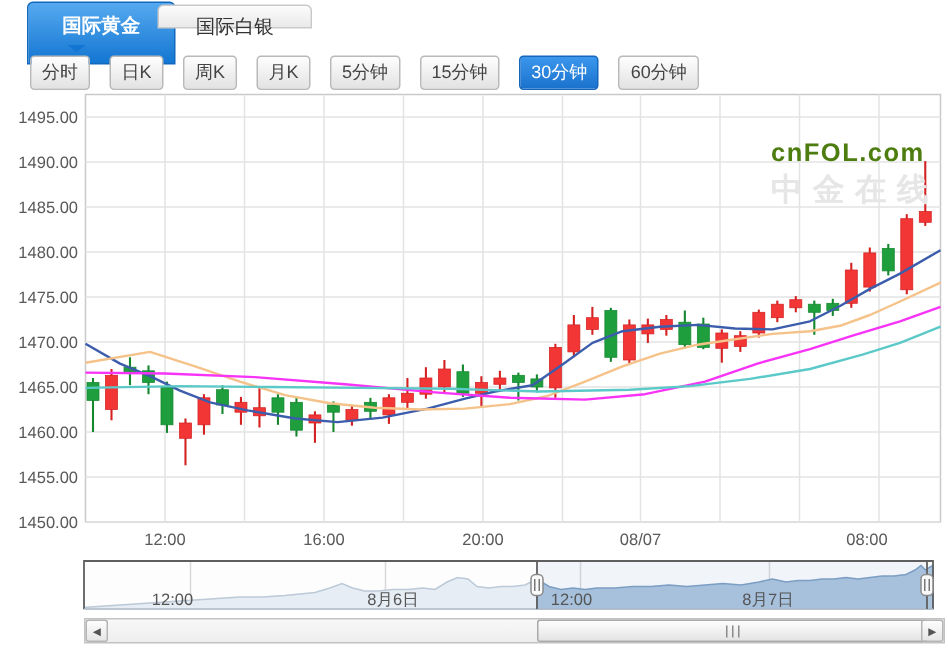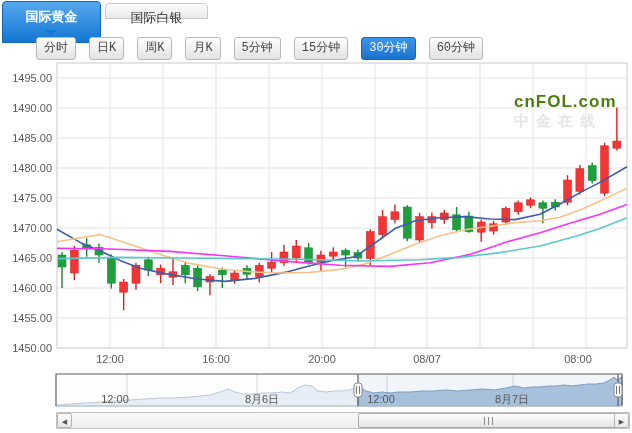--- a/index.html
+++ b/index.html
@@ -2,38 +2,38 @@
 <html><head>
 <meta charset="utf-8">
 <style>
   html,body{margin:0;padding:0;background:#fff;}
   #app{position:relative;width:632px;height:433px;background:#fff;overflow:hidden;
        font-family:"Liberation Sans","DejaVu Sans",sans-serif;}
   #chart-svg{position:absolute;left:0;top:0;}
   
   #tabbar{position:absolute;left:0;top:0;width:632px;height:33px;}
   .tab{position:absolute;text-align:center;cursor:pointer;box-sizing:border-box;}
-  .tab-active{left:2px;top:1px;width:99px;height:42px;line-height:29px;
+  .tab-active{left:18px;top:1px;width:99px;height:42px;line-height:29px;
     background:linear-gradient(#56a9ef,#1376d2);color:#fff;font-weight:bold;font-size:13px;
     border-radius:4px 4px 0 0;border:1px solid #1169bd;}
   .tab-pointer{position:absolute;left:45px;top:30px;width:0;height:0;
     border-left:6px solid transparent;border-right:6px solid transparent;border-top:5px solid #1376d2;}
   .tab-inactive{left:105px;top:3px;width:103px;height:16px;line-height:27px;
     background:linear-gradient(#fcfcfc,#e9e9e9);color:#333;font-size:13px;
     border:1px solid #c9c9c9;border-radius:4px 4px 0 0;}
   
-  #btnrow{position:absolute;left:36px;top:37px;height:22px;white-space:nowrap;font-family:Liberation Mono, monospace;}
+  #btnrow{position:absolute;left:20px;top:37px;height:22px;white-space:nowrap;}
   .pbtn{display:inline-block;margin-right:13px;padding:0 7px;height:21px;line-height:21px;
     font-size:12px;color:#444;background:linear-gradient(#fefefe,#e2e2e2);
     border:1px solid #b9b9b9;border-radius:3px;cursor:pointer;}
   .pbtn-active{background:linear-gradient(#3b96ec,#1a72cd);color:#fff;border:1px solid #1467ba;}
   
   .wm{position:absolute;left:514px;color:#4d7c0f;font-weight:bold;pointer-events:none;}
   #wm1{top:92px;font-size:17px;letter-spacing:1px;}
-  #wm2{top:112px;font-size:15px;letter-spacing:7px;color:#e6e6e6;}
+  #wm2{top:112px;font-size:21px;letter-spacing:7px;color:#e6e6e6;}
   
   #sbar{position:absolute;left:56px;top:412px;width:574px;height:17px;box-sizing:border-box;
     background:linear-gradient(#f8f8f8,#eee);border:1px solid #c2c2c2;}
   .sb-arrow{position:absolute;top:0px;width:15px;height:15px;line-height:15px;text-align:center;
     font-size:7px;color:#555;background:linear-gradient(#fdfdfd,#e6e6e6);
     border:1px solid #b5b5b5;box-sizing:border-box;border-radius:2px;cursor:pointer;}
   #sb-left{left:0;}
   #sb-right{right:0;}
   #sb-thumb{position:absolute;left:301px;top:0px;width:260px;height:15px;box-sizing:border-box;
     background:linear-gradient(#fdfdfd,#e4e4e4);border:1px solid #a9a9a9;border-radius:2px;cursor:pointer;}

